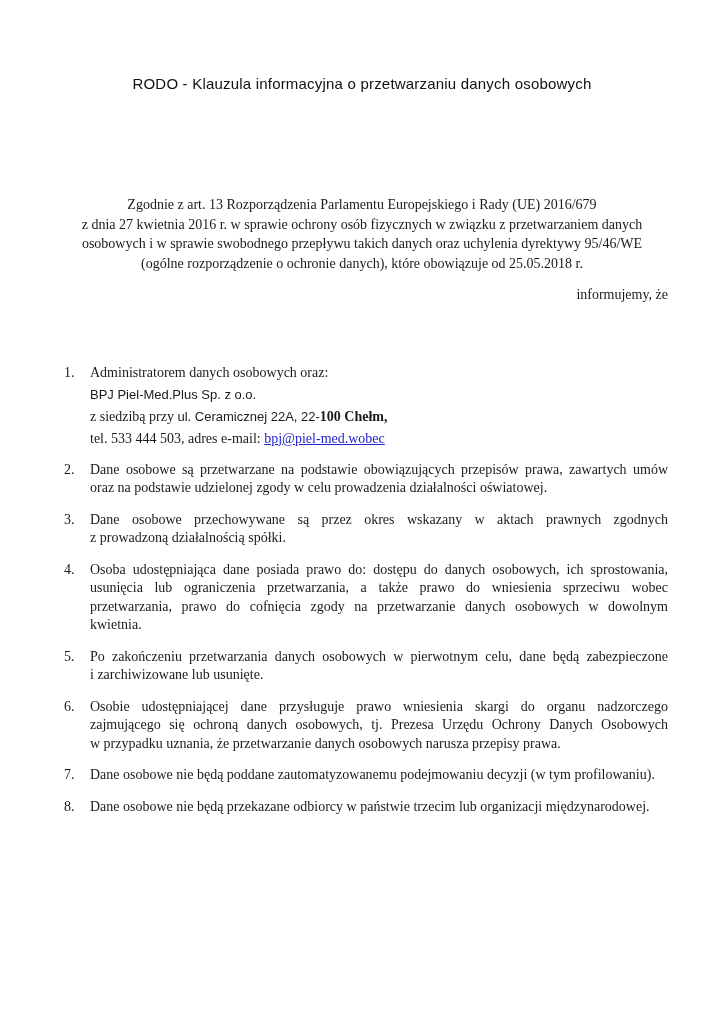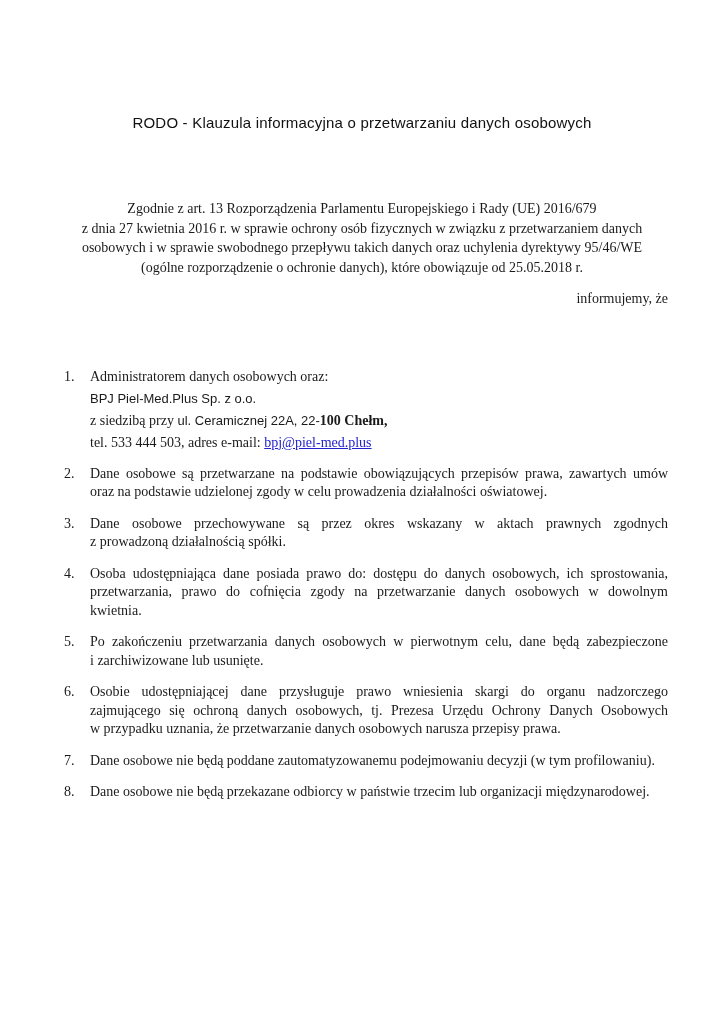--- a/index.html
+++ b/index.html
@@ -14,27 +14,27 @@
   }
   .content {
     padding: 0 56px;
   }
   .title {
     font-family: "Liberation Sans", "DejaVu Sans", sans-serif;
     font-size: 15px;
     font-weight: normal;
     text-align: center;
     margin: 0;
-    padding-top: 114px;
+    padding-top: 75px;
     line-height: 17px;
     color: #111111;
     letter-spacing: 0.2px;
   }
   .intro {
-    margin-top: 68px;
+    margin-top: 103px;
   }
   .intro-line {
     text-align: center;
     font-size: 14px;
     line-height: 19.5px;
     white-space: nowrap;
   }
   .intro-conclusion {
     margin-top: 12px;
     text-align: right;
@@ -100,41 +100,42 @@
 
     <div class="intro-conclusion">informujemy, że</div>
 
     <div class="list">
         <div class="item address">
           <span class="num">1.</span>
           <div class="item-body">
             <div class="line"><span class="seg-serif">Administratorem danych osobowych oraz:</span></div>
             <div class="line"><span class="seg-sans">BPJ Piel-Med.Plus Sp. z o.o.</span></div>
             <div class="line"><span class="seg-serif">z siedzibą przy </span><span class="seg-sans">ul. Ceramicznej 22A, 22-</span><span class="seg-bold">100 Chełm,</span></div>
-            <div class="line"><span class="seg-serif">tel. 533 444 503, adres e-mail: </span><a class="seg-link" style="color: rgb(34, 34, 204);">bpj@piel-med.plus</a></div>
+            <div class="line"><span class="seg-serif">tel. 533 444 503, adres e-mail: </span><a class="seg-link" style="color: rgb(34, 34, 204);">bpj@piel-med.wobec</a></div>
           </div>
         </div>
         <div class="item">
           <span class="num">2.</span>
           <div class="item-body">
             <div class="line just"><span class="seg-serif">Dane osobowe są przetwarzane na podstawie obowiązujących przepisów prawa, zawartych umów</span></div>
             <div class="line"><span class="seg-serif">oraz na podstawie udzielonej zgody w celu prowadzenia działalności oświatowej.</span></div>
           </div>
         </div>
         <div class="item">
           <span class="num">3.</span>
           <div class="item-body">
             <div class="line just"><span class="seg-serif">Dane osobowe przechowywane są przez okres wskazany w aktach prawnych zgodnych</span></div>
             <div class="line"><span class="seg-serif">z prowadzoną działalnością spółki.</span></div>
           </div>
         </div>
         <div class="item">
           <span class="num">4.</span>
           <div class="item-body">
             <div class="line just"><span class="seg-serif">Osoba udostępniająca dane posiada prawo do: dostępu do danych osobowych, ich sprostowania,</span></div>
+            <div class="line just"><span class="seg-serif">usunięcia lub ograniczenia przetwarzania, a także prawo do wniesienia sprzeciwu wobec</span></div>
             <div class="line just"><span class="seg-serif">przetwarzania, prawo do cofnięcia zgody na przetwarzanie danych osobowych w dowolnym</span></div>
             <div class="line"><span class="seg-serif">kwietnia.</span></div>
           </div>
         </div>
         <div class="item">
           <span class="num">5.</span>
           <div class="item-body">
             <div class="line just"><span class="seg-serif">Po zakończeniu przetwarzania danych osobowych w pierwotnym celu, dane będą zabezpieczone</span></div>
             <div class="line"><span class="seg-serif">i zarchiwizowane lub usunięte.</span></div>
           </div>

